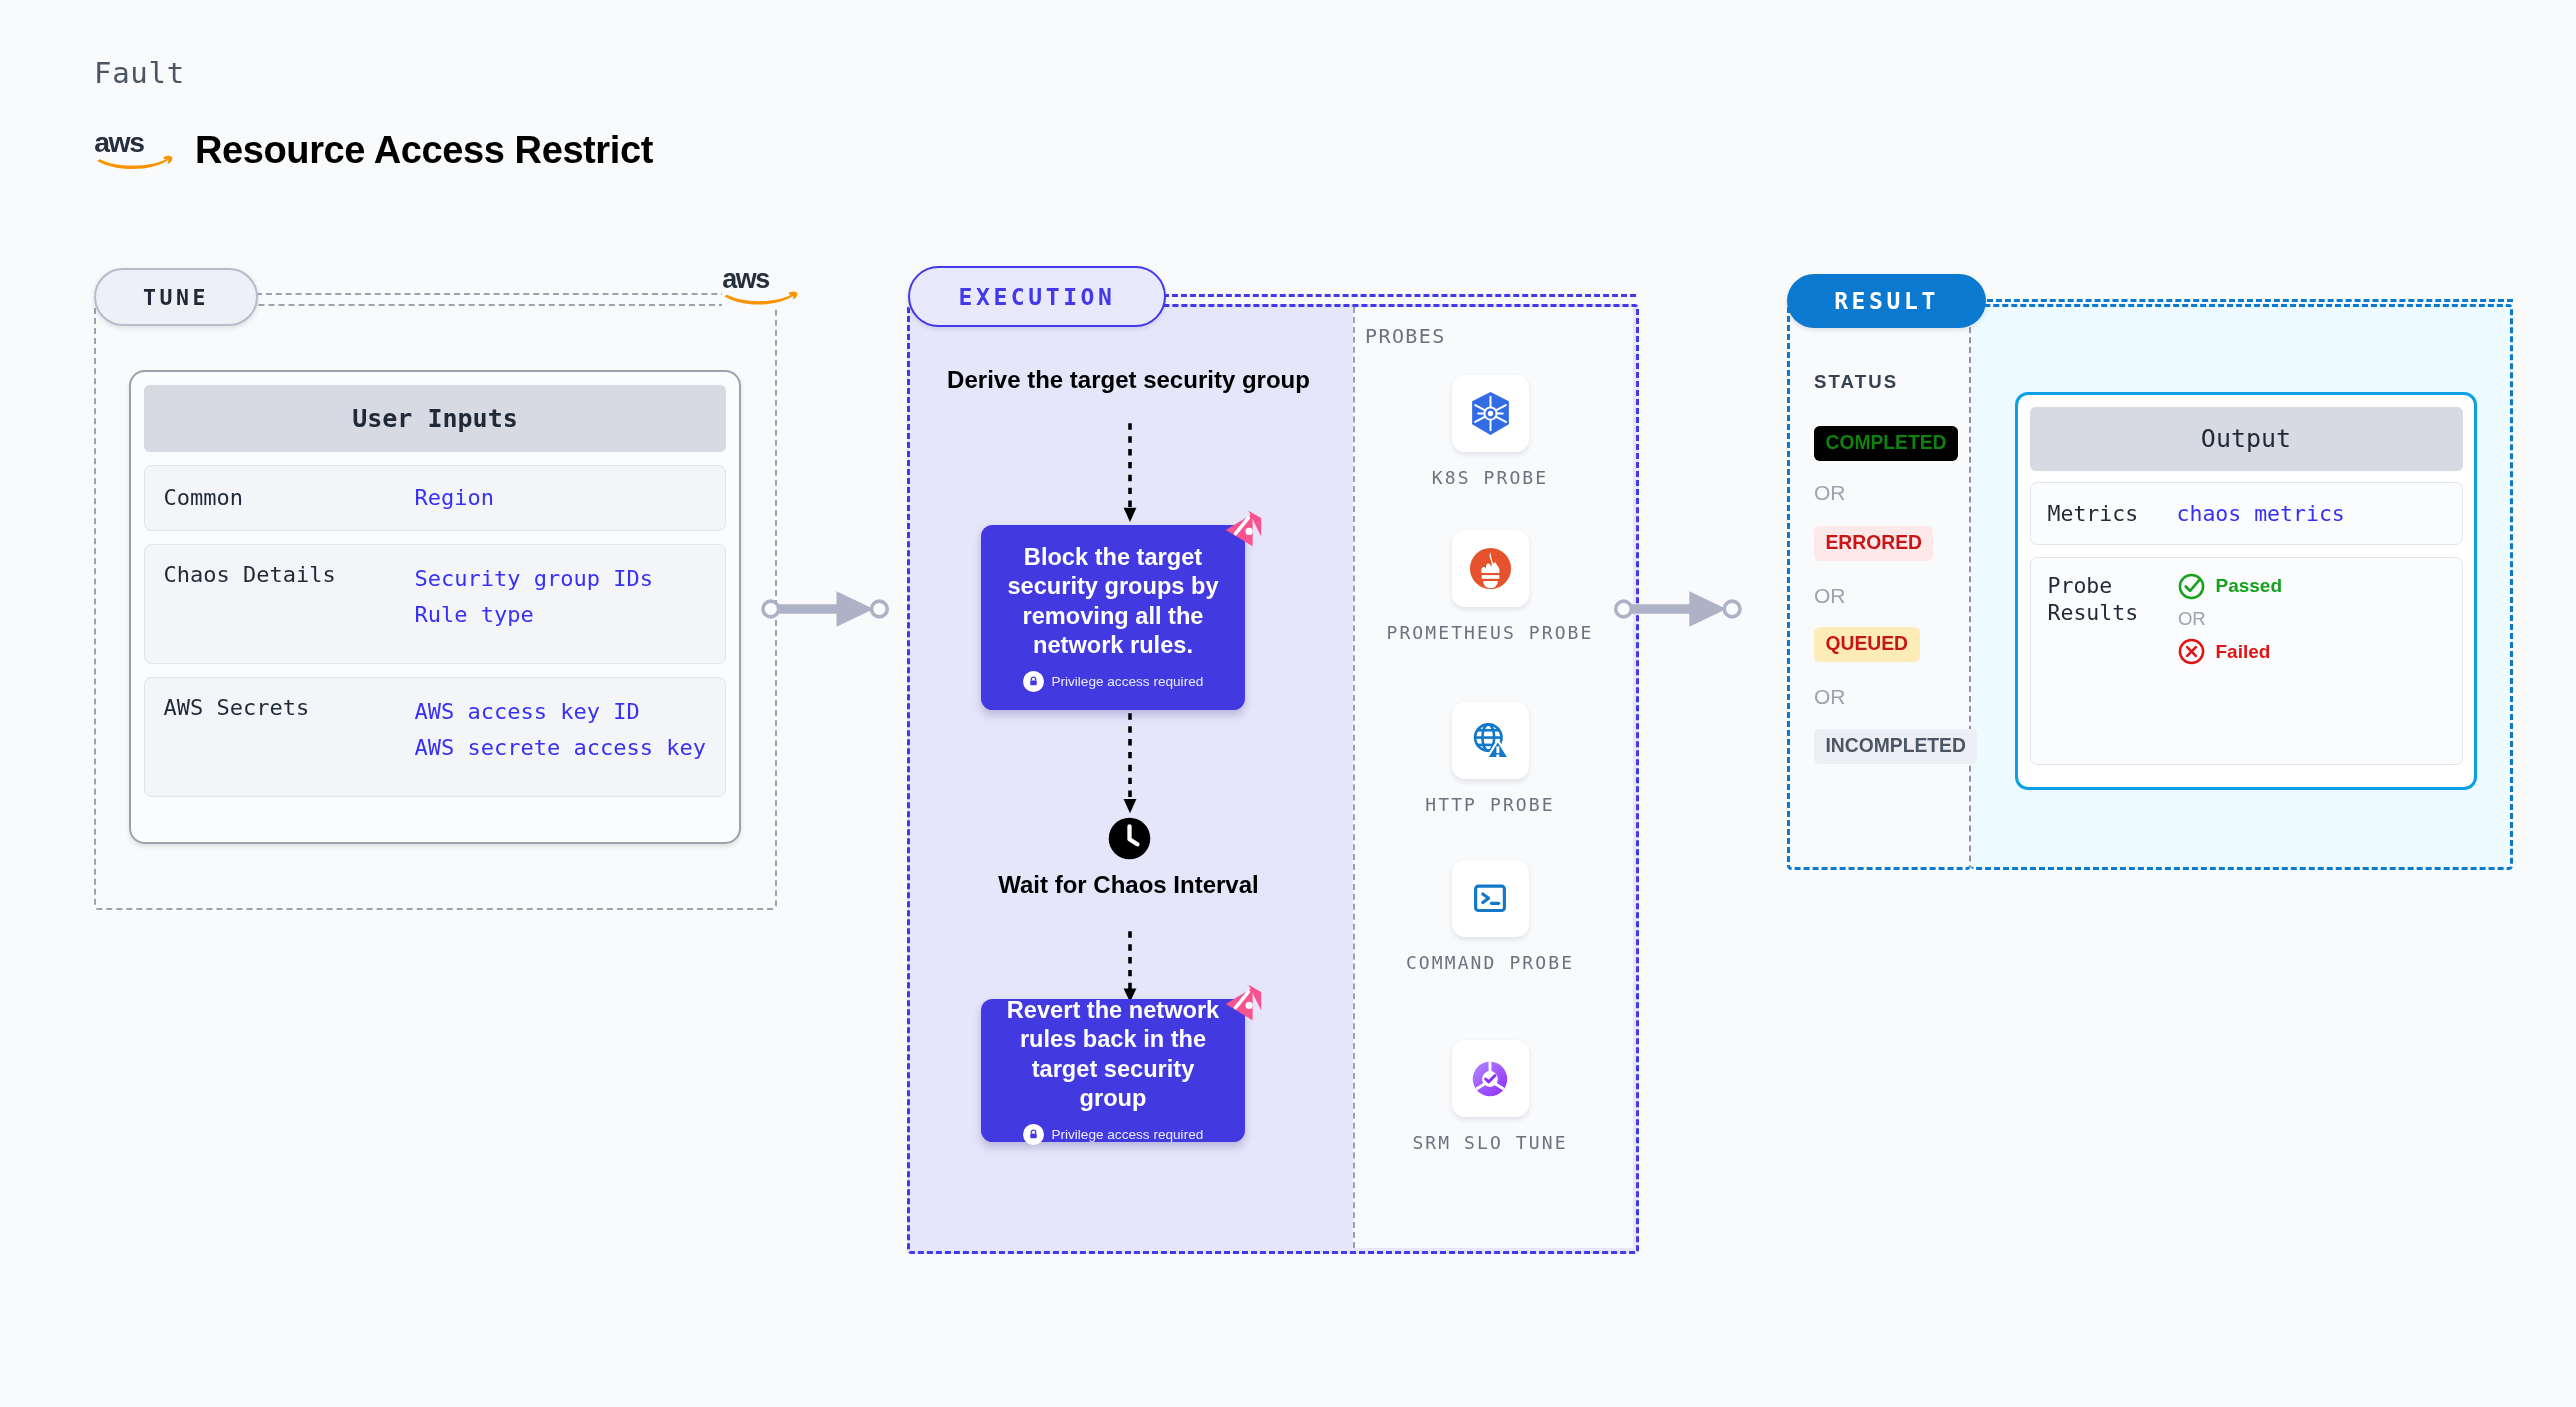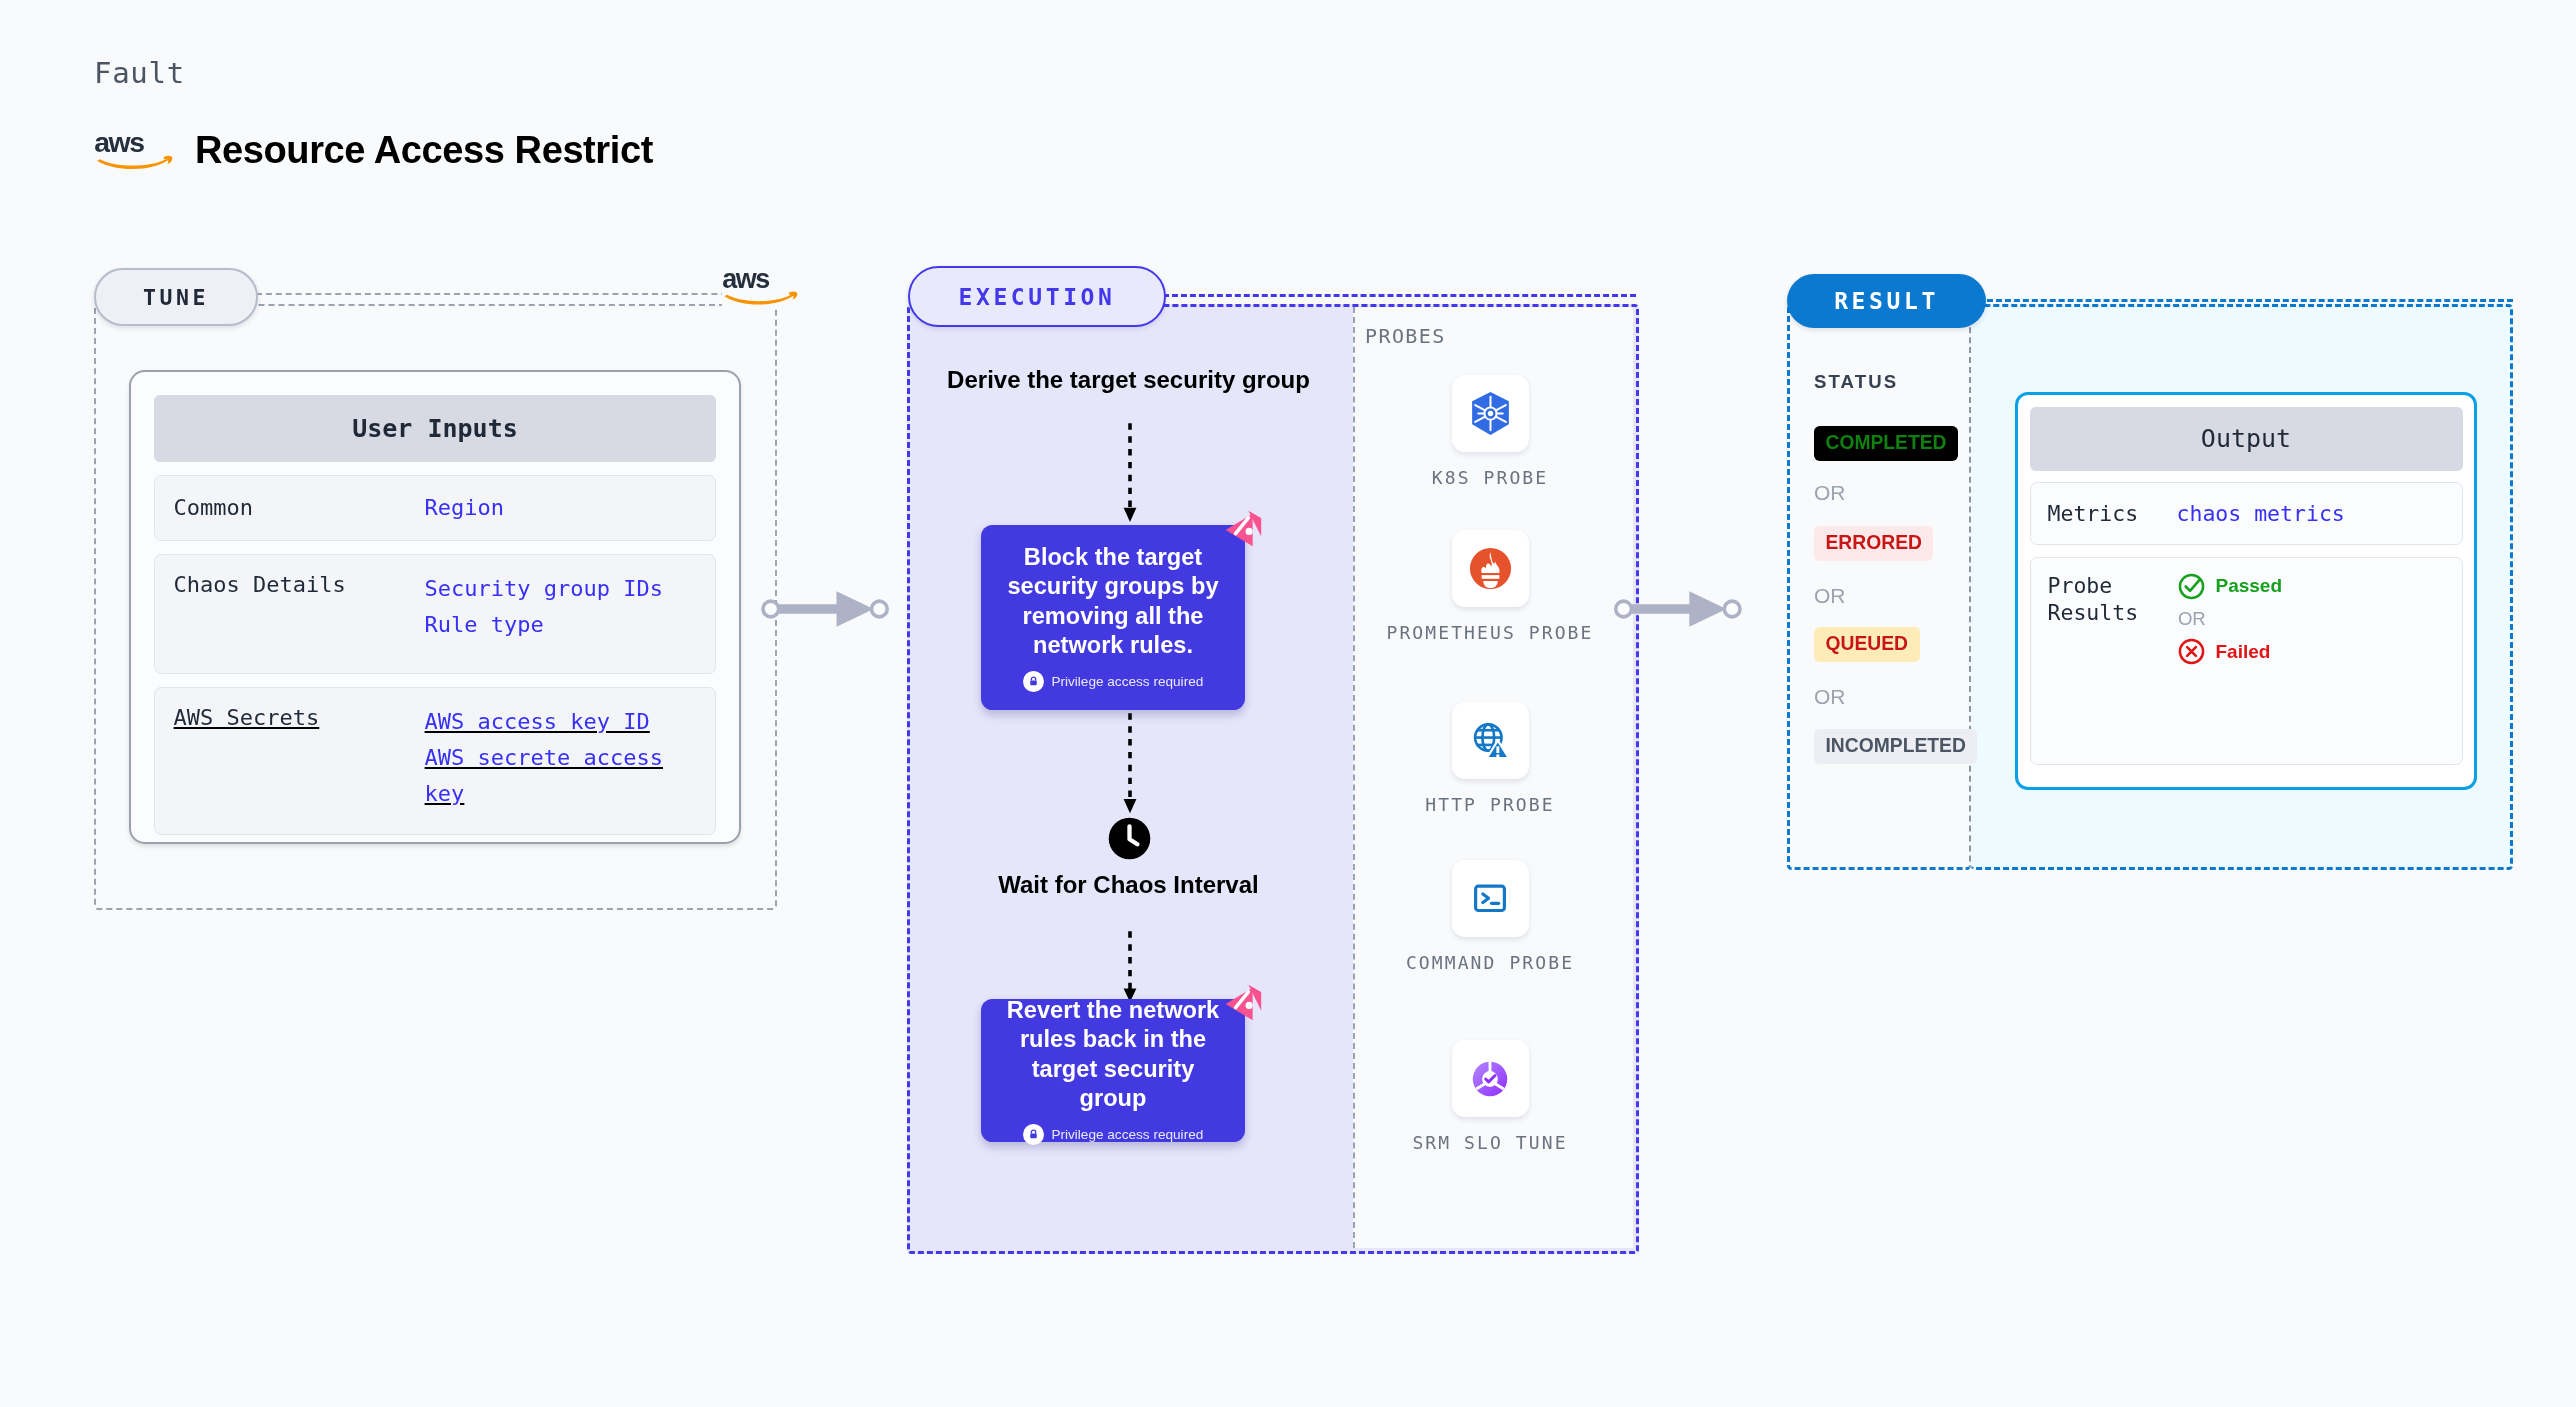--- a/index.html
+++ b/index.html
@@ -45,21 +45,21 @@
   #tune-dash{
     position:absolute;left:256px;top:293px;width:501px;height:0;
     border-top:2.9px dashed #9ca3af;
   }
   #aws-logo-tune{position:absolute;left:722px;top:265px;width:77px;height:44px;z-index:7;background:#f9fafb;}
 
   #user-inputs-card{
     position:absolute;left:129px;top:370px;width:612px;height:474px;
     background:#fbfcfd;border:2.1px solid #9aa2ad;border-radius:15.8px;
     box-shadow:0 2.1px 4.3px rgba(0,0,0,.10);
-    padding:23px;box-sizing:border-box;
+    padding:13px;box-sizing:border-box;
   }
   #user-inputs-header{
     height:67px;background:#d7d9e3;border-radius:5.7px;
     display:flex;align-items:center;justify-content:center;
     font-family:"DejaVu Sans Mono","Liberation Mono",monospace;
     font-size:25px;color:#1f2937;font-weight:bold;
   }
   .ui-row{
     margin-top:13px;background:#f4f5f9;border:1.4px solid #e2e4ec;border-radius:7.2px;
     display:flex;align-items:flex-start;padding:15.8px 18.6px;box-sizing:border-box;
@@ -67,21 +67,21 @@
   .ui-row .k{
     font-family:"DejaVu Sans Mono","Liberation Mono",monospace;
     font-size:22px;color:#1f2937;width:251px;flex:none;line-height:1.25;
   }
   .ui-row .v{
     font-family:"DejaVu Sans Mono","Liberation Mono",monospace;
     font-size:22px;color:#3730f5;line-height:1.65;
   }
   #row-common{height:66px;align-items:center;}
   #row-chaos{height:120px;}
-  #row-secrets{height:148px;text-decoration:underline;}
+  #row-secrets{height:120px;}
 
   
   .conn{position:absolute;z-index:8;}
 
   
   #exec-panel{
     position:absolute;left:907px;top:304px;width:726px;height:944px;
     border:3.6px dashed #4338ea;border-radius:4.3px;background:#e6e6fb;
   }
   #probes-col{

